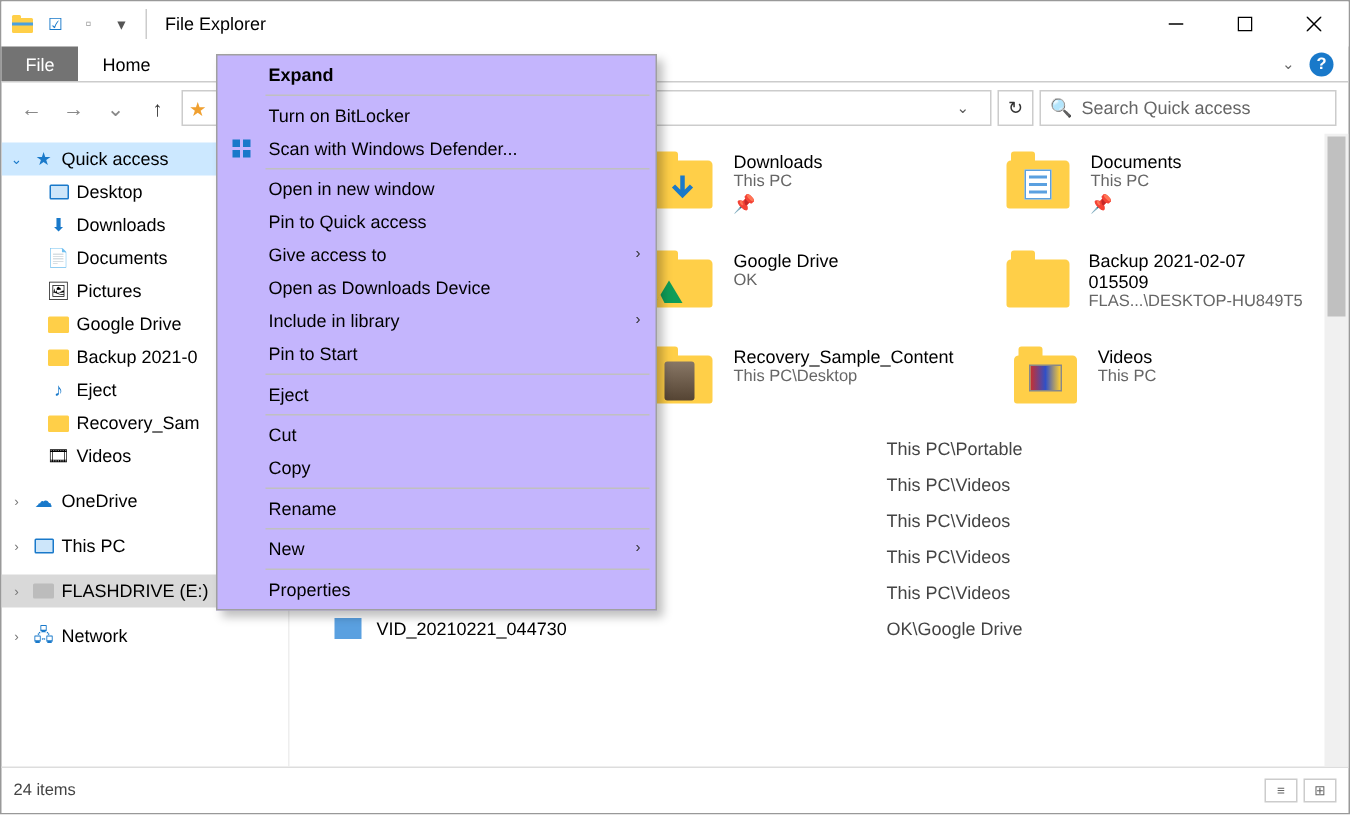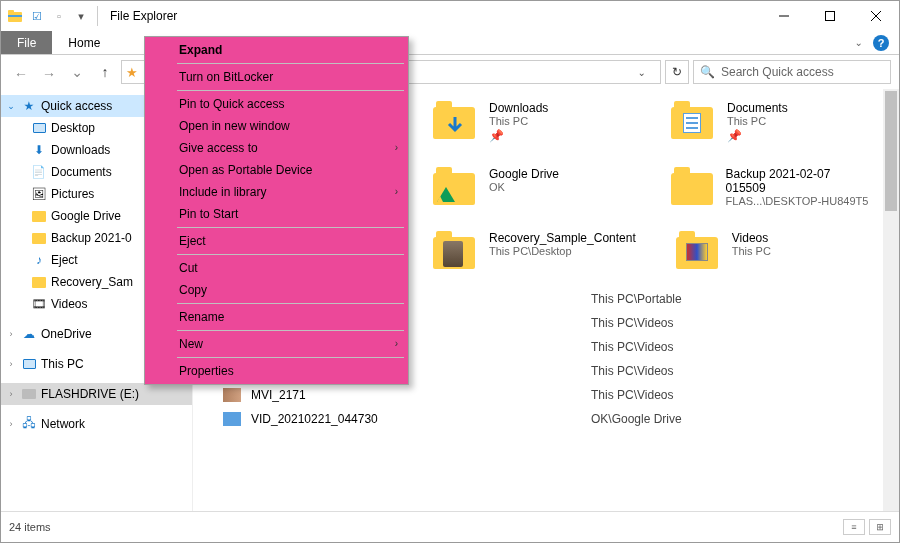--- a/index.html
+++ b/index.html
@@ -65,21 +65,21 @@
   .recent-vid { width:18px; height:14px; background:#5aa0e0; }
   .recent-name { width:330px; }
   .recent-loc { color:#444; }
 
   
   .status { height:24px; border-top:1px solid #ddd; display:flex; align-items:center; padding:15px 8px; font-size:11px; color:#444;gap:46px; }
   .status .right { margin-left:auto; display:flex; gap:4px; }
   .viewbtn { width:22px; height:16px; border:1px solid #ccc; display:flex; align-items:center; justify-content:center; font-size:9px; color:#666; }
 
   
-  .ctx-menu { position:absolute; left:144px; top:36px; width:265px; background:#ec4899; border:1px solid #a0a0a0; box-shadow:4px 4px 6px rgba(0,0,0,0.25); padding:2px; z-index:100; }
+  .ctx-menu { position:absolute; left:144px; top:36px; width:294px; background:#c4b5fd; border:1px solid #a0a0a0; box-shadow:4px 4px 6px rgba(0,0,0,0.25); padding:2px; z-index:100; }
   .ctx-item { height:22px; display:flex; align-items:center; padding-left:32px; padding-right:20px; font-size:12px; position:relative; }
   .ctx-item.hover { background:#c0dcf3; border:1px solid #7eb4ea; height:22px; padding-left:31px; }
   .ctx-item.bold { font-weight:bold; }
   .ctx-sep { height:1px; background:#c0c0c0; margin:2px 2px 2px 30px; }
   .ctx-icon { position:absolute; left:6px; top:3px; width:16px; height:16px; display:flex; align-items:center; justify-content:center; font-size:12px; }
   .ctx-arrow { position:absolute; right:8px; top:5px; color:#333; font-size:10px; }
 
   
   .ico-blue { color:#1979ca; }
   .ico-yellow { background:#ffcf48; width:14px; height:11px; border-radius:1px; }
@@ -375,33 +375,44 @@
 </div>
 
 <div class="ctx-menu">
   <div class="ctx-item bold">
       <span>Expand</span>
     </div>
   <div class="ctx-sep"></div>
   <div class="ctx-item">
       <span>Turn on BitLocker</span>
     </div>
-  <div class="ctx-sep"></div>
+  <div class="ctx-item">
+      <span class="ctx-icon">
+        <svg width="14" height="14">
+          <rect x="1" y="1" width="5" height="5" fill="#1979ca"></rect>
+          <rect x="8" y="1" width="5" height="5" fill="#1979ca"></rect>
+          <rect x="1" y="8" width="5" height="5" fill="#1979ca"></rect>
+          <rect x="8" y="8" width="5" height="5" fill="#1979ca"></rect>
+        </svg>
+      </span>
+      <span>Scan with Windows Defender...</span>
+    </div>
+  <div class="ctx-sep"></div>
+  <div class="ctx-item">
+      <span>Open in new window</span>
+    </div>
   <div class="ctx-item">
       <span>Pin to Quick access</span>
-    </div>
-  <div class="ctx-item">
-      <span>Open in new window</span>
     </div>
   <div class="ctx-item">
       <span>Give access to</span>
       <span class="ctx-arrow">›</span>
     </div>
   <div class="ctx-item">
-      <span>Open as Portable Device</span>
+      <span>Open as Downloads Device</span>
     </div>
   <div class="ctx-item">
       <span>Include in library</span>
       <span class="ctx-arrow">›</span>
     </div>
   <div class="ctx-item">
       <span>Pin to Start</span>
     </div>
   <div class="ctx-sep"></div>
   <div class="ctx-item">

